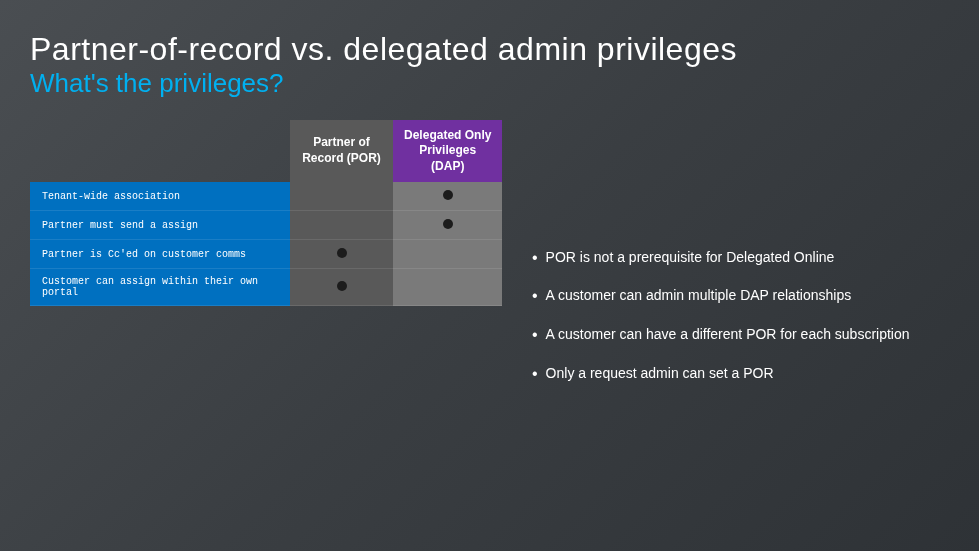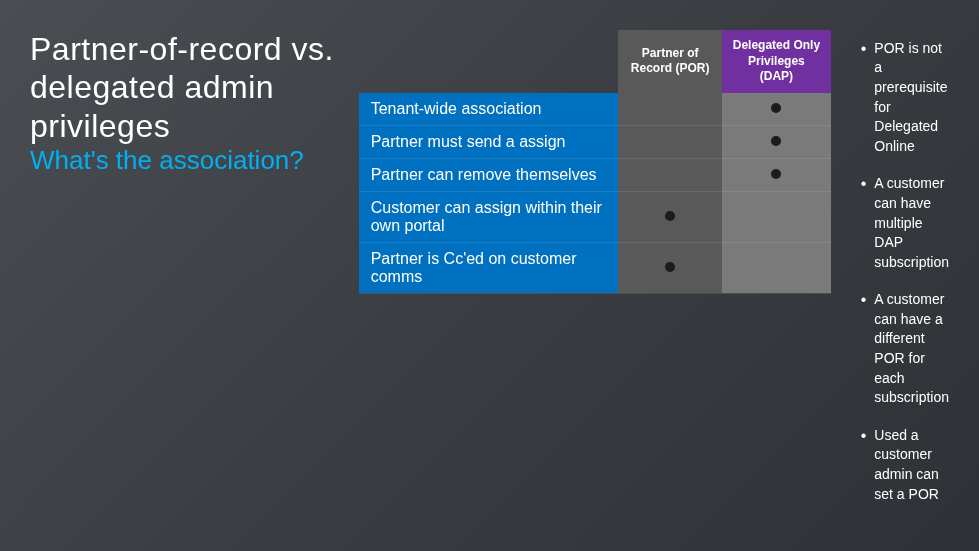--- a/index.html
+++ b/index.html
@@ -11,20 +11,21 @@
       font-family: 'Segoe UI', Arial, sans-serif;
       overflow: hidden;
     }
 
     .slide {
       width: 979px;
       height: 551px;
       background: linear-gradient(135deg, #4a4e52 0%, #3a3e42 50%, #2e3236 100%);
       padding: 30px 30px 20px 30px;
       display: flex;
+      flex-direction: column;
     }
 
     .title-section {
       margin-bottom: 20px;
     }
 
     .main-title {
       color: #ffffff;
       font-size: 32px;
       font-weight: 300;
@@ -86,22 +87,23 @@
       vertical-align: middle;
       color: #ffffff;
       text-align: center;
       border-bottom: 1px solid rgba(255,255,255,0.1);
     }
 
     .data-row td:first-child {
       text-align: left;
       background-color: #0070c0;
       color: #ffffff;
-      font-size: 16px;
+      font-size: 10px;
       padding-left: 12px;
+      font-family: Liberation Mono, monospace;
     }
 
     .data-row td.por-cell {
       background-color: #595959;
       color: #ffffff;
     }
 
     .data-row td.dap-cell {
       background-color: #7a7a7a;
       color: #ffffff;
@@ -149,21 +151,21 @@
       flex: 1;
     }
   </style>
 </head>
 <body>
 
 <div class="slide">
 
   <div class="title-section">
     <div class="main-title">Partner-of-record vs. delegated admin privileges</div>
-    <div class="subtitle">What's the association?</div>
+    <div class="subtitle">What's the privileges?</div>
   </div>
 
   <div class="content-area">
 
     <div class="table-section">
       <table>
         <thead>
           <tr class="header-row">
             <th></th>
             <th class="header-por">Partner of Record (POR)</th>
@@ -175,53 +177,48 @@
               <td>Tenant-wide association</td>
               <td class="por-cell"></td>
               <td class="dap-cell"><span class="dot dot-dark"></span></td>
             </tr>
             <tr class="data-row">
               <td>Partner must send a assign</td>
               <td class="por-cell"></td>
               <td class="dap-cell"><span class="dot dot-dark"></span></td>
             </tr>
             <tr class="data-row">
-              <td>Partner can remove themselves</td>
-              <td class="por-cell"></td>
-              <td class="dap-cell"><span class="dot dot-dark"></span></td>
+              <td>Partner is Cc'ed on customer comms</td>
+              <td class="por-cell"><span class="dot dot-dark"></span></td>
+              <td class="dap-cell"></td>
             </tr>
             <tr class="data-row">
               <td>Customer can assign within their own portal</td>
               <td class="por-cell"><span class="dot dot-dark"></span></td>
               <td class="dap-cell"></td>
             </tr>
-            <tr class="data-row">
-              <td>Partner is Cc'ed on customer comms</td>
-              <td class="por-cell"><span class="dot dot-dark"></span></td>
-              <td class="dap-cell"></td>
-            </tr>
           </tbody>
       </table>
     </div>
 
     <div class="bullets-section">
       <div id="bullets-container">
           <div class="bullet-item">
             <span class="bullet-dot">•</span>
             <span class="bullet-text">POR is not a prerequisite for Delegated Online</span>
           </div>
           <div class="bullet-item">
             <span class="bullet-dot">•</span>
-            <span class="bullet-text">A customer can have multiple DAP subscription</span>
+            <span class="bullet-text">A customer can admin multiple DAP relationships</span>
           </div>
           <div class="bullet-item">
             <span class="bullet-dot">•</span>
             <span class="bullet-text">A customer can have a different POR for each subscription</span>
           </div>
           <div class="bullet-item">
             <span class="bullet-dot">•</span>
-            <span class="bullet-text">Used a customer admin can set a POR</span>
+            <span class="bullet-text">Only a request admin can set a POR</span>
           </div>
         </div>
     </div>
 
   </div>
 </div>
 
 </body></html>

